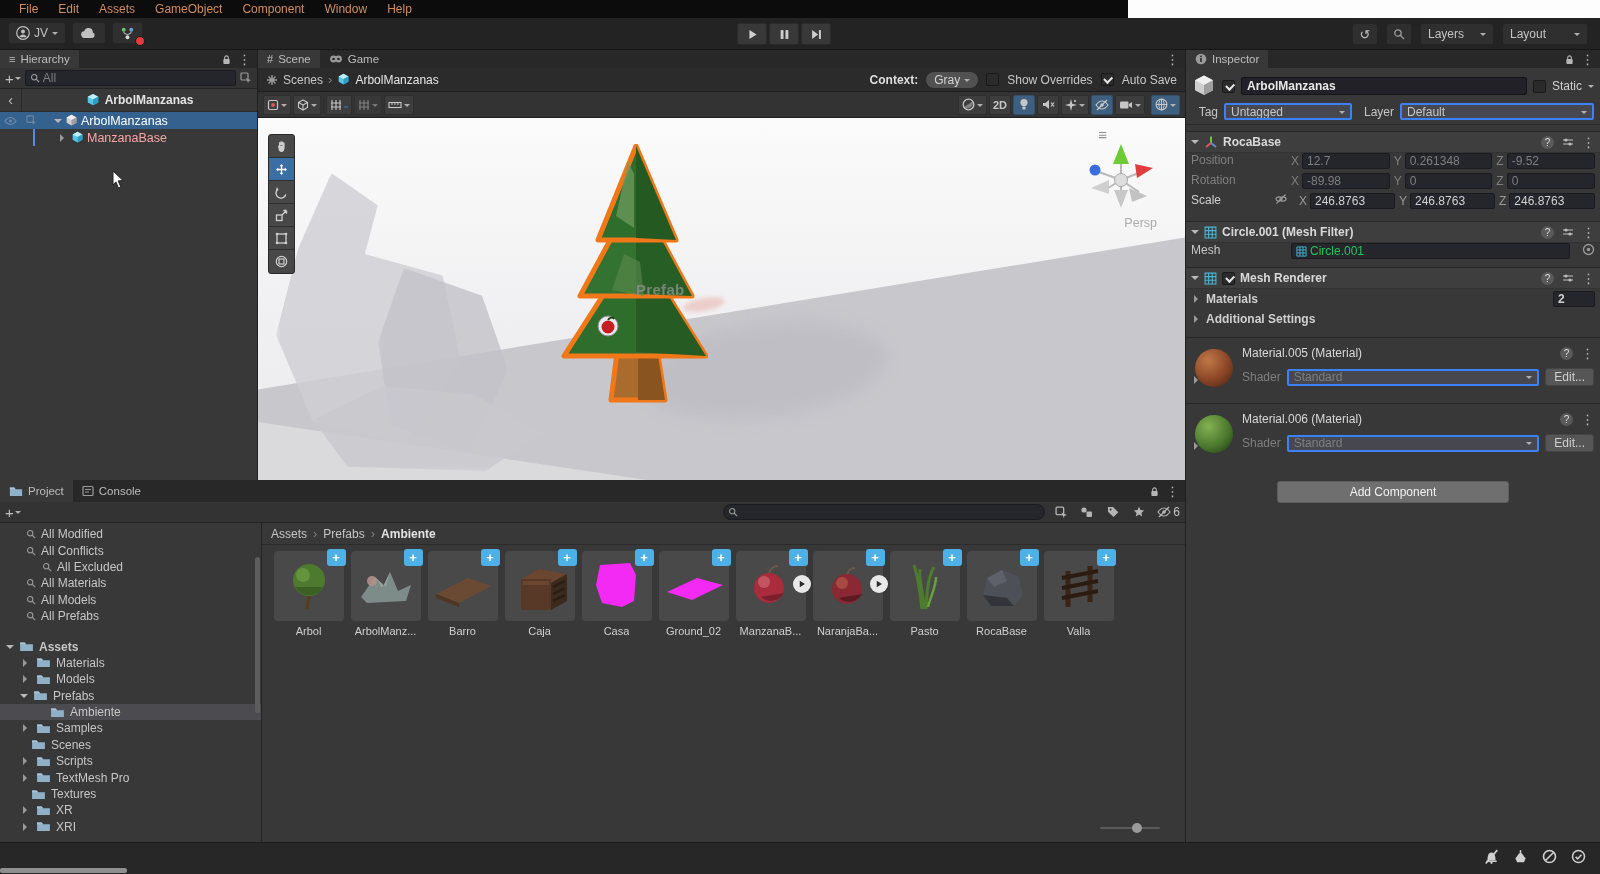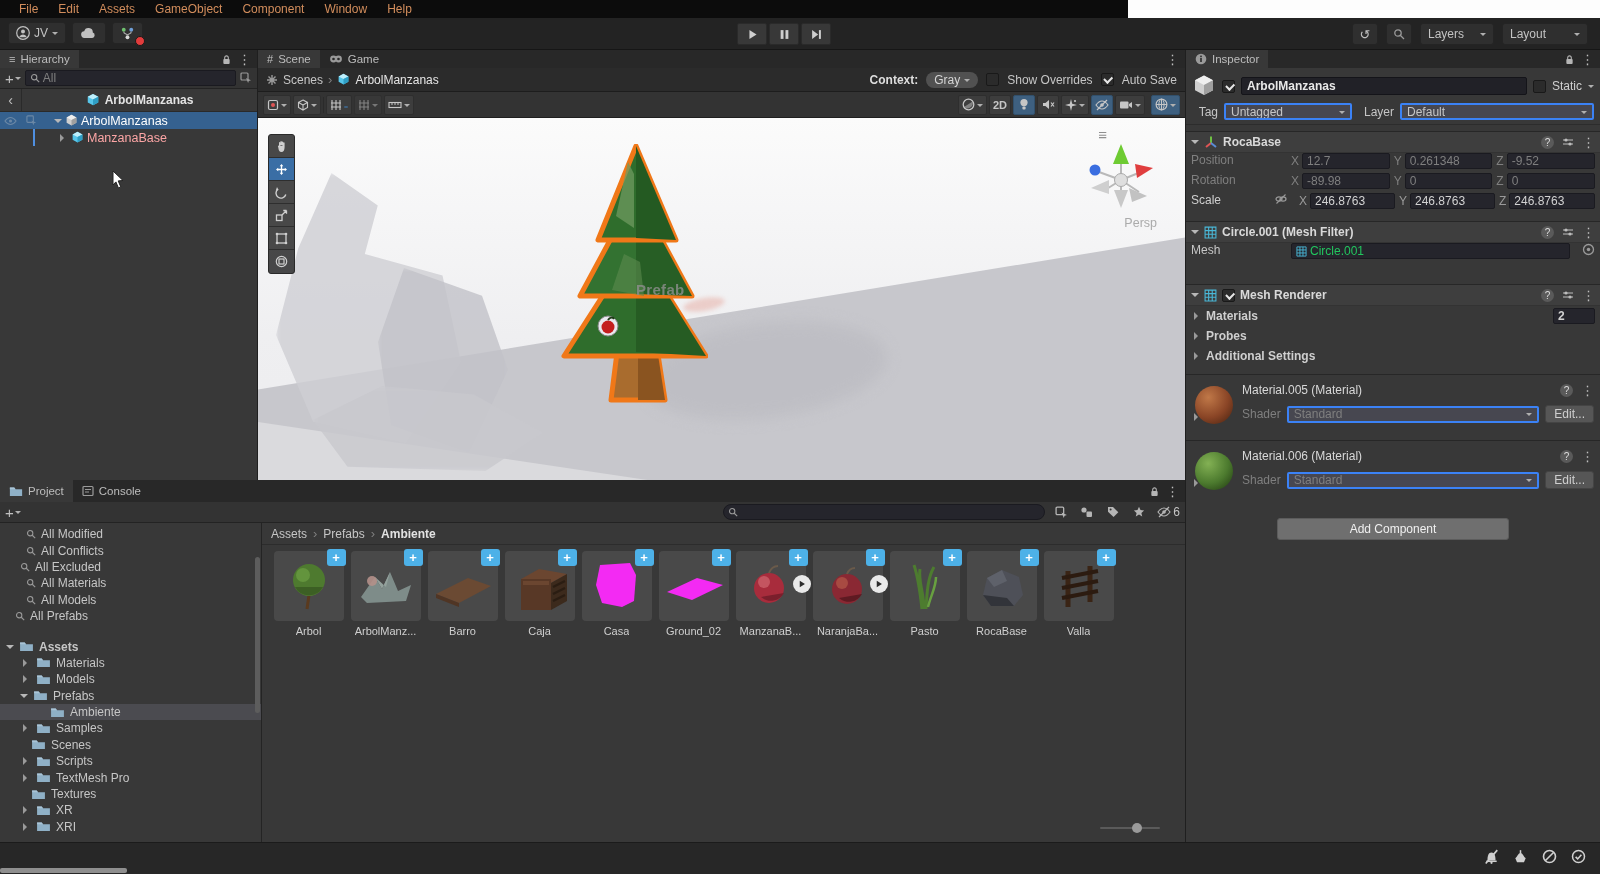--- a/index.html
+++ b/index.html
@@ -791,21 +791,21 @@
       <svg width="11" height="11">
           <use href="#meshgrid"></use>
         </svg>
       <span style="color:#22c55e">Circle.001</span>
     </div>
     <svg width="13" height="13" color="#9a9a9a">
         <use href="#target"></use>
       </svg>
   </div>
 
-  <div class="comp-h" style="margin-top:17px">
+  <div class="comp-h" style="margin-top:0">
     <span class="exp d"></span>
     <svg width="13" height="13">
         <use href="#meshgrid"></use>
       </svg>
     <span class="cbx ck"></span>
     <span>Mesh Renderer</span>
     <div class="hr-ic">
       <span class="helpc">?</span>
       <svg width="12" height="12">
           <use href="#preset"></use>
@@ -813,24 +813,20 @@
       <span class="glyph">⋮</span>
     </div>
   </div>
   <div class="foldrow">
     <span class="exp r"></span>
     <span>Materials</span>
     <div class="fld cntfld">
         <span>2</span>
       </div>
   </div>
-  <div class="foldrow">
-      <span class="exp r"></span>
-      <span>Probes</span>
-    </div>
   <div class="foldrow">
       <span class="exp r"></span>
       <span>Additional Settings</span>
     </div>
 
   <div class="matcard" style="margin-top:8px">
     <div class="sph sph1"></div>
     <span class="exp r mexp"></span>
     <div class="irow">
       <span style="color:#d8d8d8">Material.005 (Material)</span>
@@ -935,39 +931,39 @@
             <use href="#mag"></use>
           </svg>
           <span>All Modified</span>
         </div>
       <div class="prow" style="padding-left:26px">
           <svg class="magw" width="10" height="10">
             <use href="#mag"></use>
           </svg>
           <span>All Conflicts</span>
         </div>
-      <div class="prow" style="padding-left:20px">
+      <div class="prow" style="padding-left:42px">
           <svg class="magw" width="10" height="10">
             <use href="#mag"></use>
           </svg>
           <span>All Excluded</span>
         </div>
       <div class="prow" style="padding-left:26px">
           <svg class="magw" width="10" height="10">
             <use href="#mag"></use>
           </svg>
           <span>All Materials</span>
         </div>
       <div class="prow" style="padding-left:26px">
           <svg class="magw" width="10" height="10">
             <use href="#mag"></use>
           </svg>
           <span>All Models</span>
         </div>
-      <div class="prow" style="padding-left:15px">
+      <div class="prow" style="padding-left:26px">
           <svg class="magw" width="10" height="10">
             <use href="#mag"></use>
           </svg>
           <span>All Prefabs</span>
         </div>
       <div class="prow" style="margin-top:14px;padding-left:6px;font-weight:bold">
           <span class="exp d"></span>
           <svg width="15" height="11">
             <use href="#folder"></use>
           </svg>

